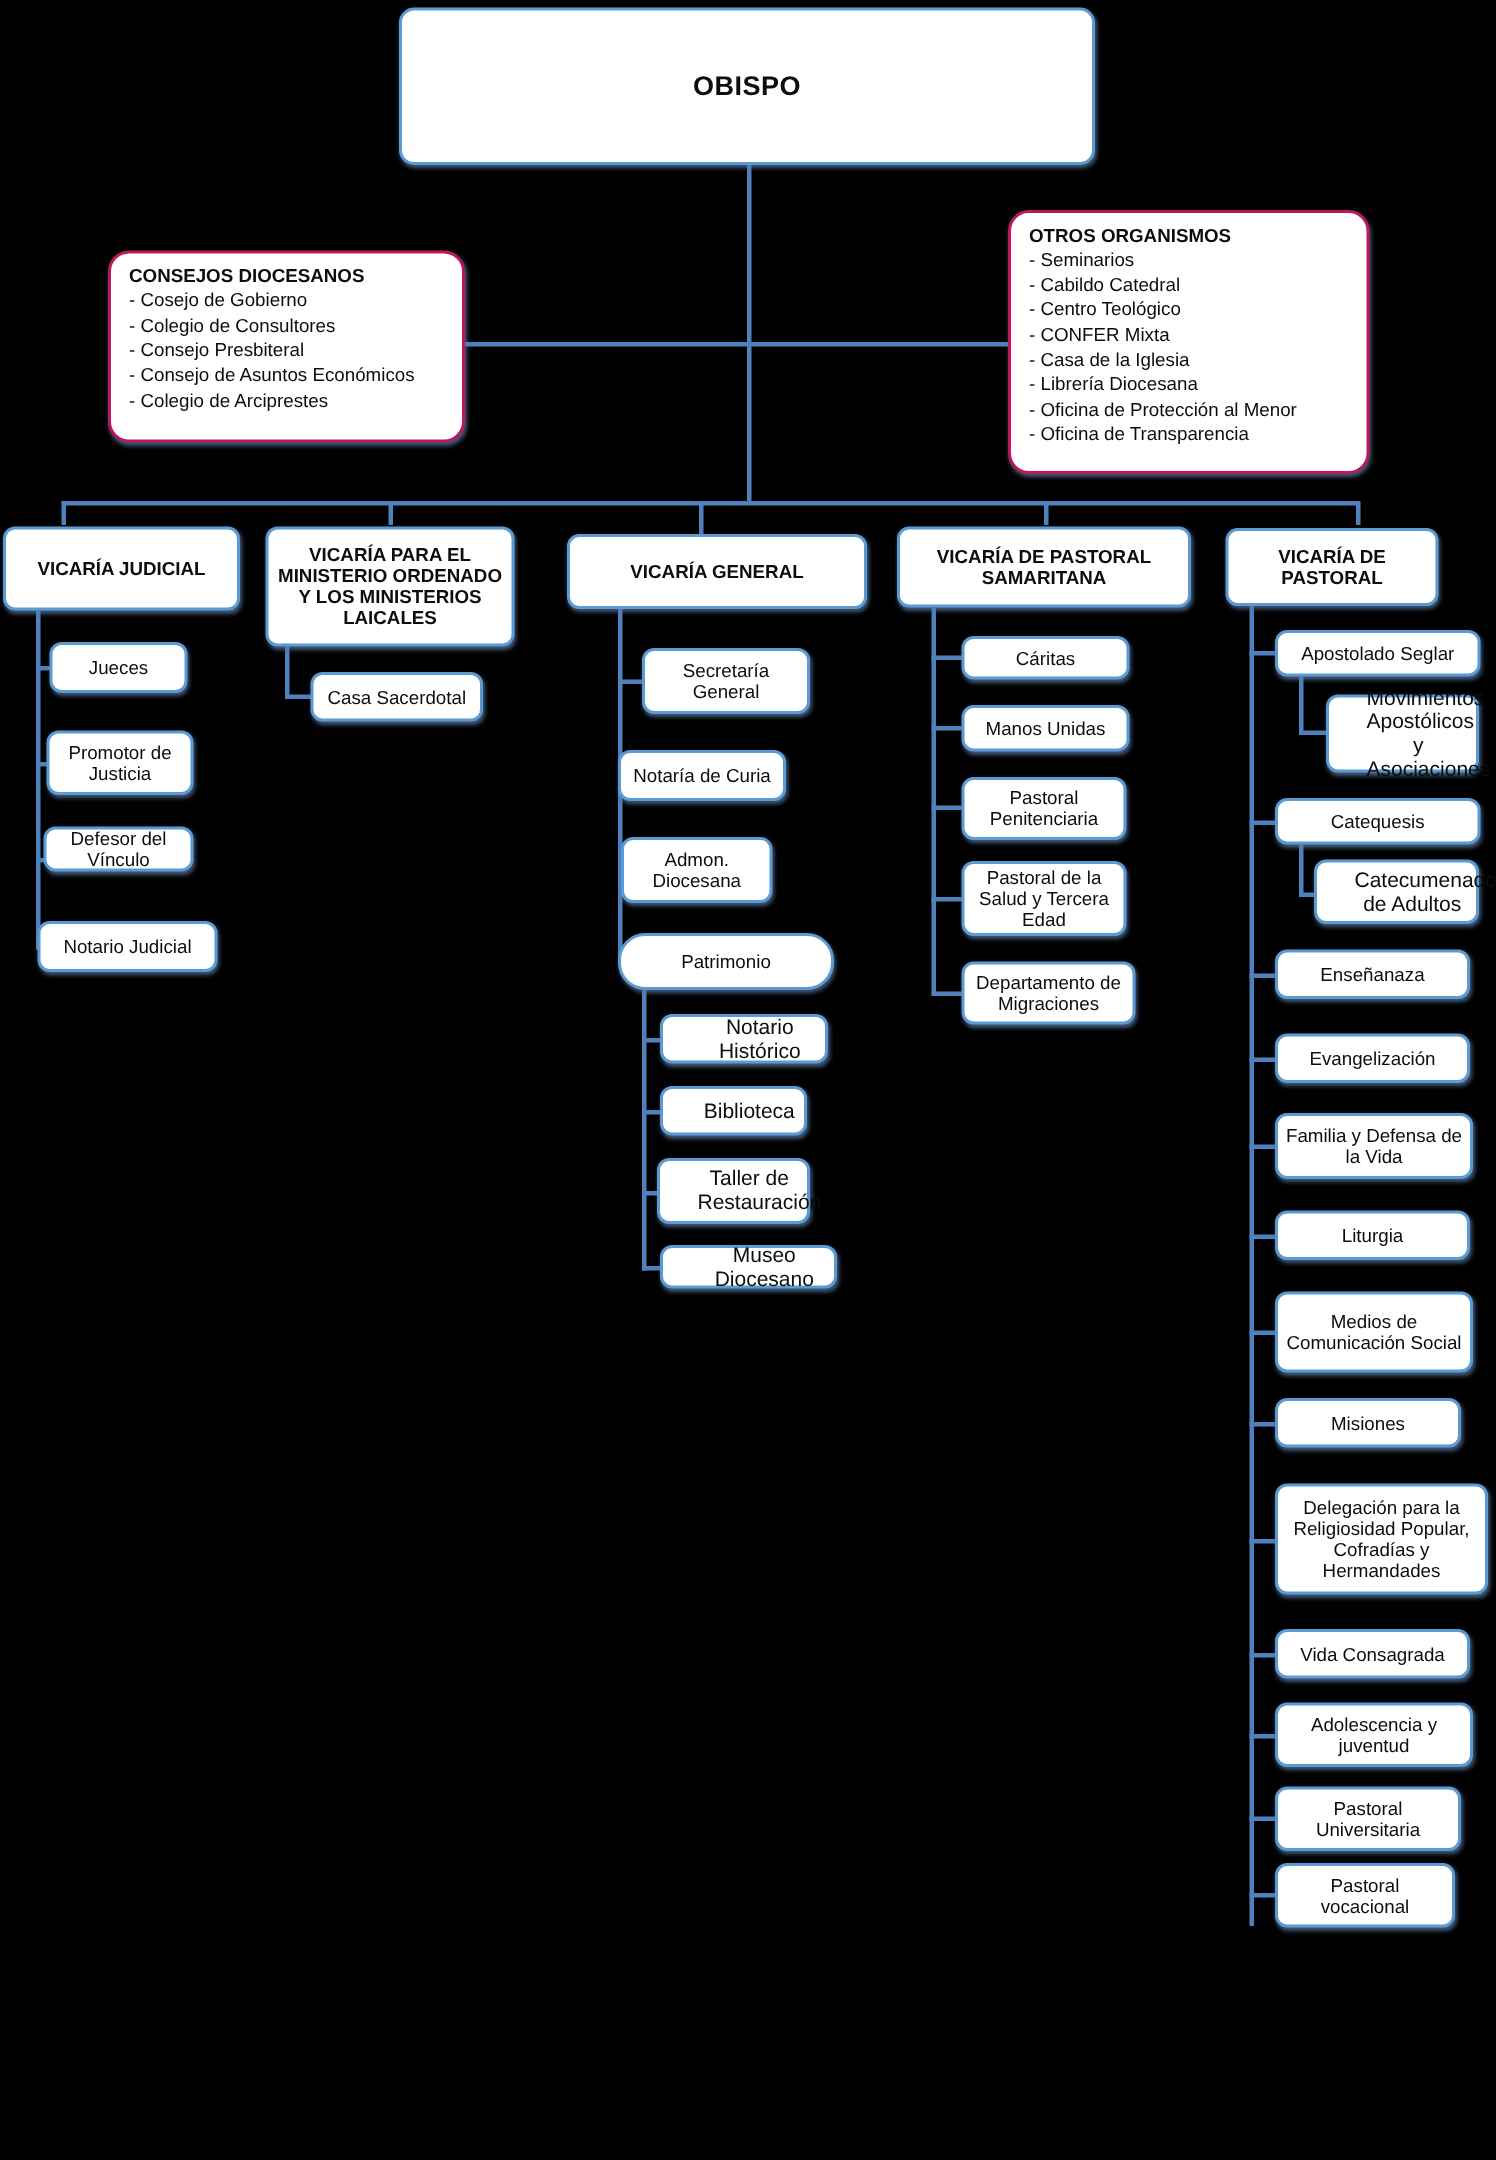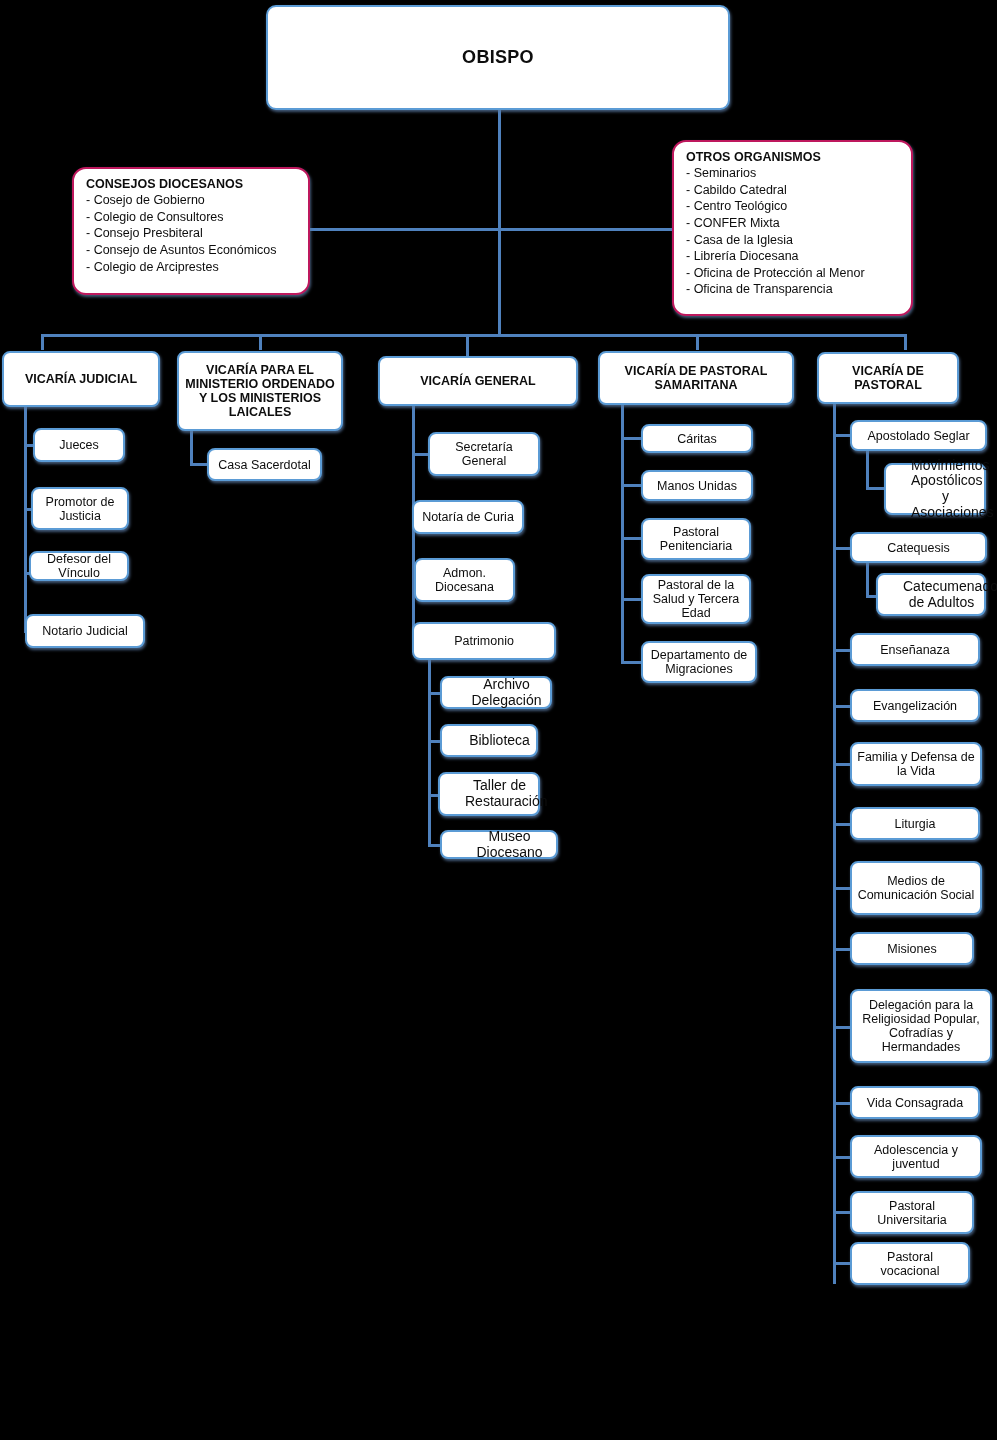--- a/index.html
+++ b/index.html
@@ -151,32 +151,32 @@
 
   <div class="node lvl2" style="left:428px;top:432px;width:112px;height:44px;">
     <span class="txt">Secretaría General</span>
   </div>
   <div class="node lvl2" style="left:412px;top:500px;width:112px;height:34px;">
     <span class="txt">Notaría de Curia</span>
   </div>
   <div class="node lvl2" style="left:414px;top:558px;width:101px;height:44px;">
     <span class="txt">Admon. Diocesana</span>
   </div>
-  <div class="node lvl2" style="left:412px;top:622px;width:144px;height:38px;">
+  <div class="node lvl2" style="left:412px;top:622px;width:144px;height:38px;border-radius:18px;">
     <span class="txt">Patrimonio</span>
   </div>
 
   <div class="conn v" style="left:428px;top:660px;height:187px;"></div>
   <div class="conn h" style="left:428px;top:692px;width:18px;"></div>
   <div class="conn h" style="left:428px;top:740px;width:18px;"></div>
   <div class="conn h" style="left:428px;top:794px;width:18px;"></div>
   <div class="conn h" style="left:428px;top:844px;width:18px;"></div>
 
   <div class="node lvl3" style="left:440px;top:676px;width:112px;height:33px;">
-    <span class="txt">Archivo Delegación</span>
+    <span class="txt">Notario Histórico</span>
   </div>
   <div class="node lvl3" style="left:440px;top:724px;width:98px;height:33px;">
     <span class="txt">Biblioteca</span>
   </div>
   <div class="node lvl3" style="left:438px;top:772px;width:102px;height:44px;">
     <span class="txt">Taller de Restauración</span>
   </div>
   <div class="node lvl3" style="left:440px;top:830px;width:118px;height:29px;">
     <span class="txt">Museo Diocesano</span>
   </div>

